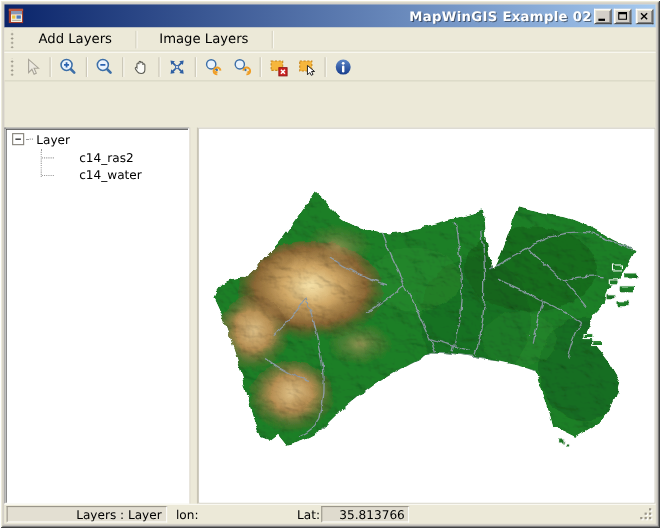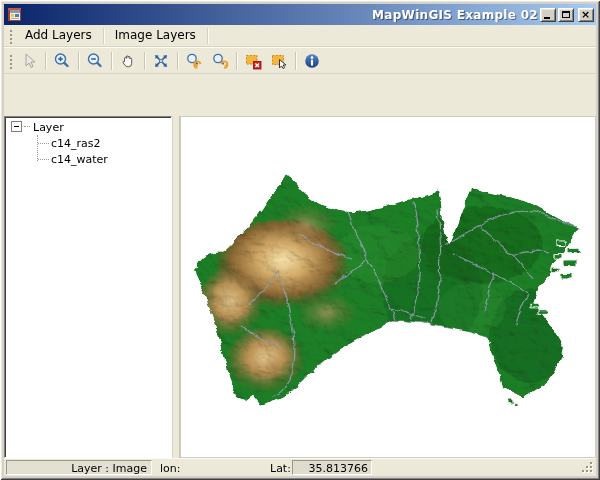--- a/index.html
+++ b/index.html
@@ -21,21 +21,21 @@
   .winbtn{width:16px;height:14px;margin-left:2px;background:#d4d0c8;position:relative;
     border:1px solid;border-color:#ffffff #404040 #404040 #ffffff;
     box-shadow:inset 1px 1px 0 #ece9d8,inset -1px -1px 0 #808080;cursor:default;}
   .winbtn.close{margin-left:4px;}
   .glyph-min{position:absolute;left:3px;bottom:2px;width:6px;height:2px;background:#000;}
   .glyph-max{position:absolute;left:3px;top:2px;width:8px;height:7px;border:1px solid #000;border-top-width:2px;}
   .glyph-x{position:absolute;left:2px;top:1px;font-size:11px;line-height:10px;font-weight:bold;color:#000;}
 
   
   .menubar{height:22px;flex:0 0 22px;display:flex;align-items:center;background:#ece9d8;
-    border-bottom:1px solid #d8d4c4;padding-left:2px;}
+    border-bottom:1px solid #d8d4c4;padding-left:2px;gap:10px;}
   .grip{width:4px;height:16px;margin:0 3px;
     background-image:radial-gradient(circle,#9a9688 1px,rgba(0,0,0,0) 1.1px);
     background-size:4px 4px;background-position:0 1px;}
   .menu-item{padding:3px 9px 4px 9px;font-size:12px;color:#000;cursor:default;}
   .menu-sep{width:1px;height:16px;background:#d5d1c0;box-shadow:1px 0 0 #fbfaf4;margin:0 2px;}
 
   
   .toolbar{height:27px;flex:0 0 27px;display:flex;align-items:center;background:#ece9d8;
     border-top:1px solid #fbfaf4;border-bottom:1px solid #d8d4c4;padding-left:2px;}
   .tb-btn{width:26px;height:23px;display:flex;align-items:center;justify-content:center;flex:0 0 26px;cursor:default;}
@@ -53,21 +53,21 @@
 
   
   .tree{position:absolute;left:2px;top:2px;right:2px;font-size:11px;color:#000;}
   .tree-row{position:relative;height:16px;display:flex;align-items:center;}
   .expand-box{position:absolute;left:4px;top:2px;width:11px;height:11px;background:#fff;
     border:1px solid #848078;}
   .expand-box .minus{position:absolute;left:2px;right:2px;top:4px;height:1px;background:#000;}
   .root-dash{position:absolute;left:17px;top:7px;width:6px;border-top:1px dotted #9a9a9a;}
   .root-label{margin-left:26px;white-space:nowrap;}
   .tree-vline{position:absolute;left:30px;top:16px;height:26px;border-left:1px dotted #9a9a9a;}
-  .tree-child{position:relative;height:16px;display:flex;align-items:center;padding-left:44px;}
+  .tree-child{position:relative;height:16px;display:flex;align-items:center;padding-left:65px;}
   .tree-child::before{content:"";position:absolute;left:31px;top:8px;width:11px;border-top:1px dotted #9a9a9a;}
 
   
   .statusbar{height:18px;flex:0 0 18px;background:#ece9d8;position:relative;
     border-top:1px solid #fbfaf4;font-size:11px;color:#000;}
   .sb-panel{position:absolute;top:1px;height:15px;background:#e3dfd2;
     border:1px solid;border-color:#9a968a #fdfdfb #fdfdfb #9a968a;
     padding:1px 4px 0 4px;white-space:nowrap;overflow:hidden;}
   .sb-label{position:absolute;top:3px;}
   .sb-box{position:absolute;top:1px;height:15px;background:#dfdbce;
@@ -321,21 +321,21 @@
               <rect x="356" y="212" width="9" height="4"></rect>
               <rect x="325" y="312" width="5" height="4"></rect>
               <rect x="332" y="316" width="4" height="3"></rect>
             </g>
           </g>
         </svg>
       </div>
     </div>
 
     <div class="statusbar">
-      <div class="sb-panel" style="left:2px;width:146px;">Layer : Image</div>
+      <div class="sb-panel" style="left:2px;width:146px;">Layers : Layer</div>
       <span class="sb-label" style="left:156px;">lon:</span>
       <span class="sb-label" style="left:266px;">Lat:</span>
       <div class="sb-box" style="left:288px;width:80px;">35.813766</div>
       <div class="resize-grip">
           <i></i>
           <i></i>
           <i></i>
           <i></i>
           <i></i>
           <i></i>

